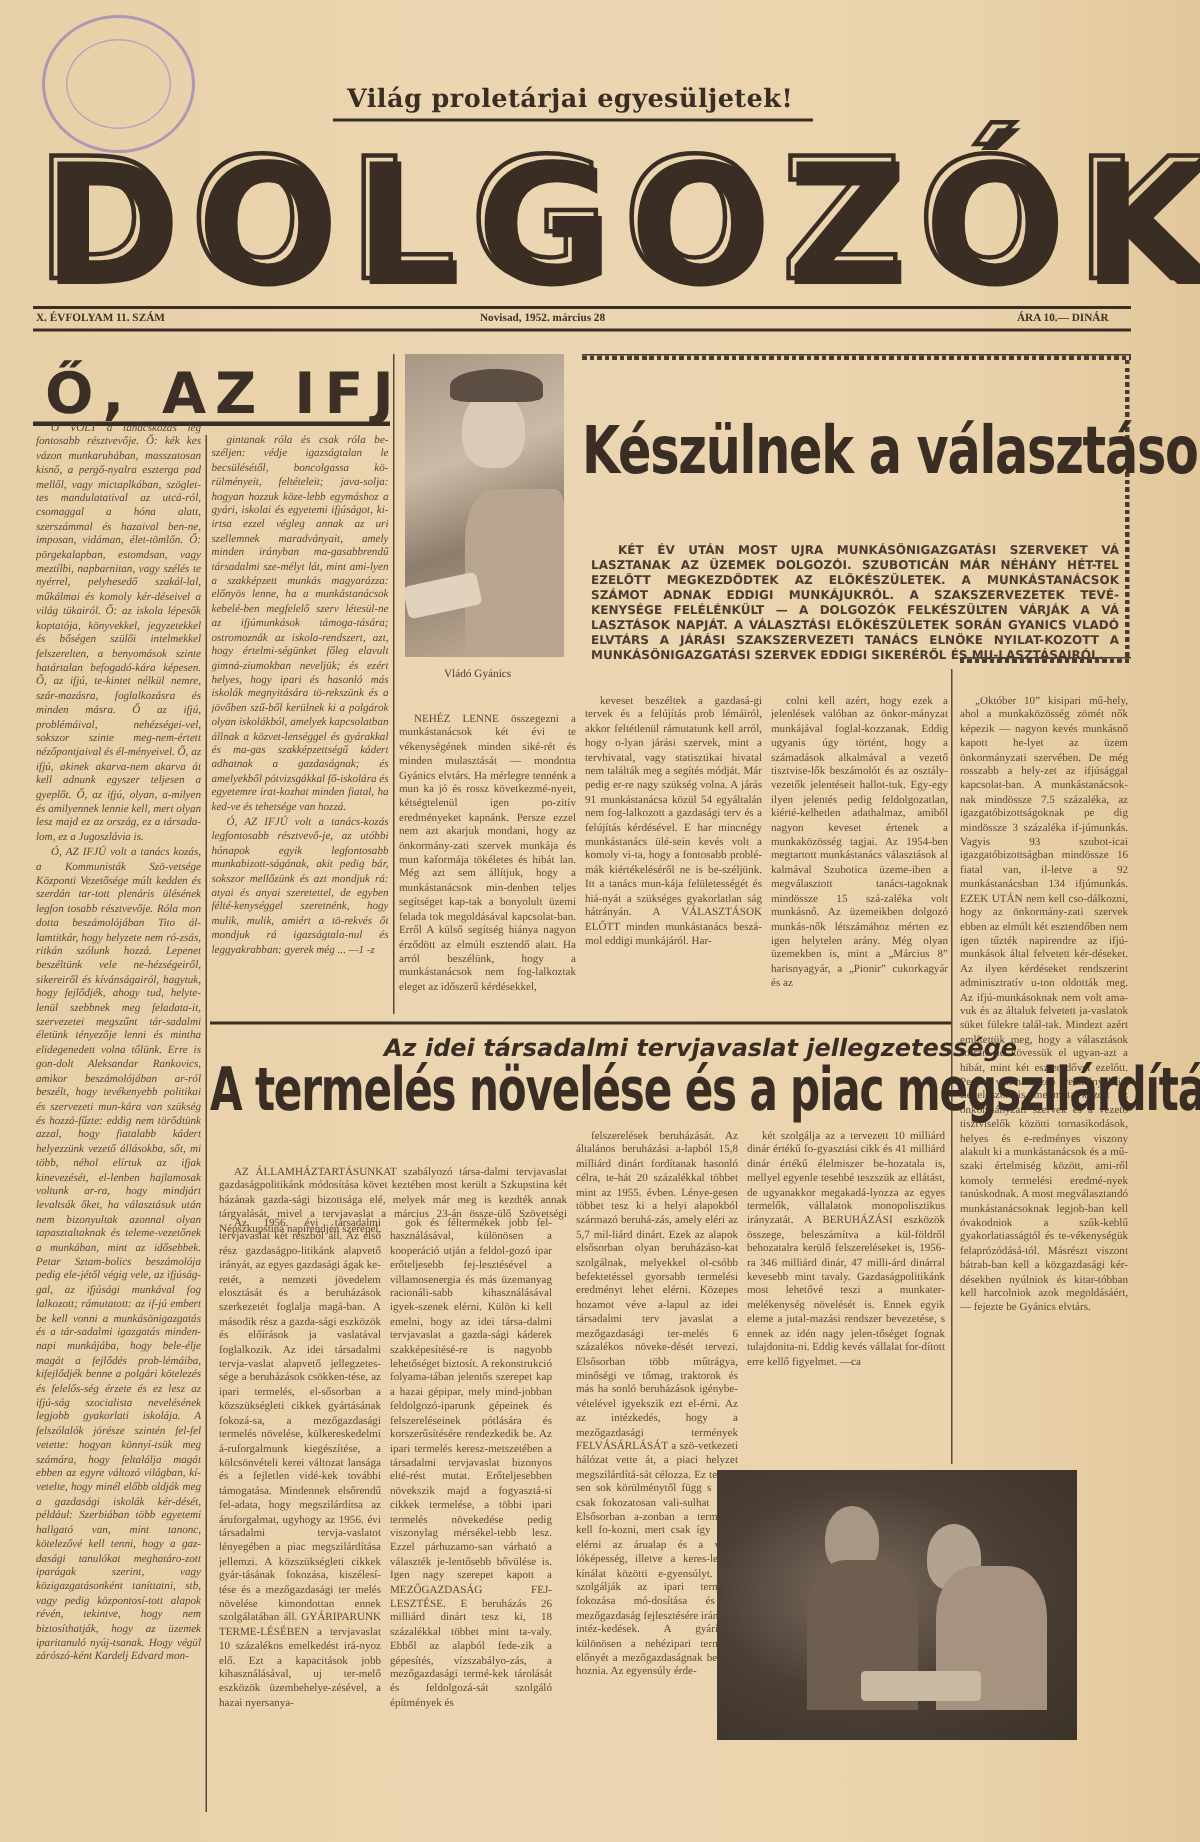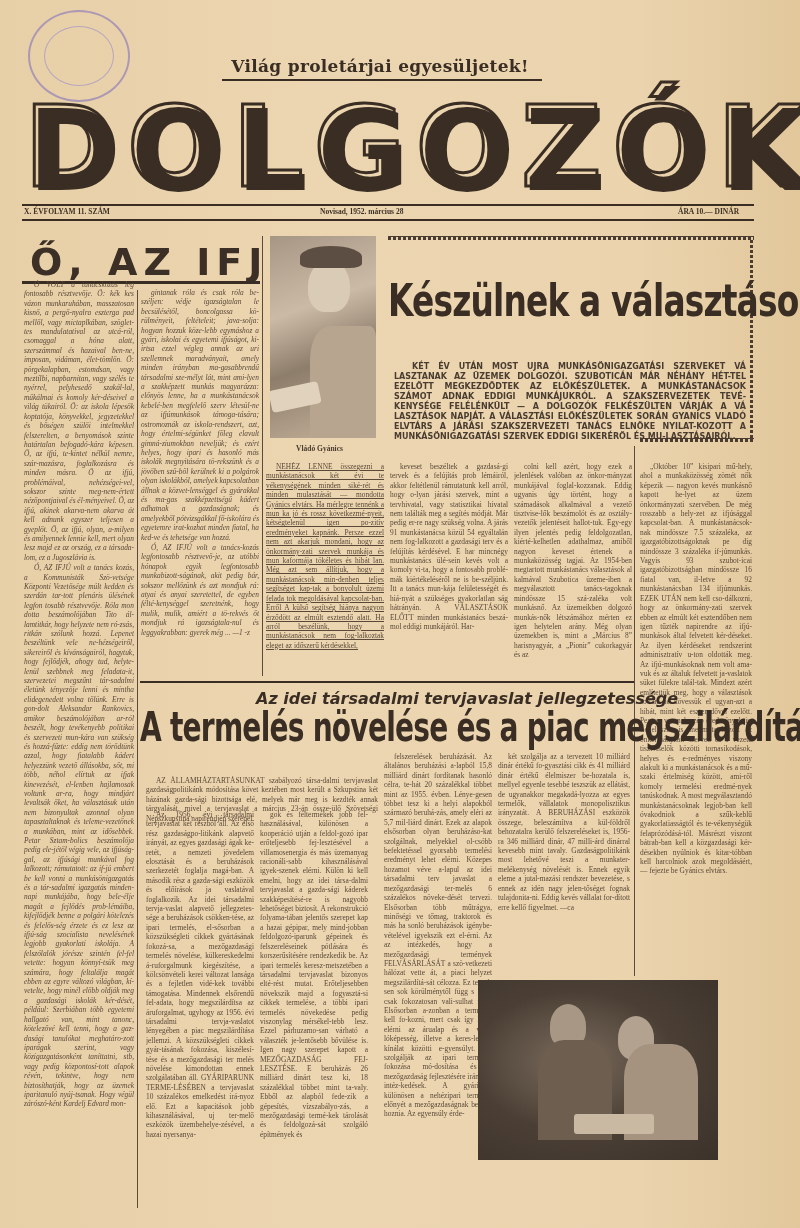--- a/index.html
+++ b/index.html
@@ -44,21 +44,21 @@
 
   .col-text { font-family: "Liberation Serif", serif; font-size: 7.4px; line-height: 9.4px;
     color: #5a4838; text-align: justify; overflow: hidden; font-style: italic; }
   .col-text.upright { font-style: normal; }
   .col-text p { text-indent: 10px; margin-bottom: 1px; }
   .photo1 { left: 270px; top: 236px; width: 106px; height: 202px;
     background: linear-gradient(160deg, #a69684 0%, #cbbba6 35%, #8d7d6b 60%, #c6b39c 100%); }
   .photo2 { left: 478px; top: 980px; width: 240px; height: 180px;
     background: radial-gradient(ellipse at 40% 45%, #7a6b5c 0%, #4b3f35 50%, #3b322a 100%); }
   .fig { position: absolute; border-radius: 50% 50% 40% 40%; }
-  .caption { font-family: "Liberation Serif", serif; font-weight: bold; font-size: 7.5px; color: #4a3c30; }
+  .caption { font-family: "Liberation Serif", serif; font-weight: normal; font-size: 7.5px; color: #4a3c30; }
 
   
   .wavy { height: 4px;
     background: repeating-linear-gradient(90deg, #4a3c30 0 3px, transparent 3px 5px);
     border-top: 1px solid #4a3c30; }
   .wavy-v { width: 3px;
     background: repeating-linear-gradient(180deg, #4a3c30 0 3px, transparent 3px 5px); }
   .kicker { font-family: "DejaVu Serif", serif; font-weight: bold; font-size: 17px; color: #3a2e24; white-space: nowrap; }
   .big-head { font-family: "DejaVu Sans Condensed", "DejaVu Sans", sans-serif; font-weight: bold;
     color: #3a2e24; white-space: nowrap; transform-origin: left top; }
@@ -113,21 +113,21 @@
 
   <div class="abs wavy" style="left:388px;top:236px;width:366px;"></div>
   <div class="abs wavy-v" style="left:750px;top:240px;height:200px;"></div>
   <div class="abs wavy" style="left:640px;top:438px;width:114px;"></div>
 
   <div class="abs big-head" style="left:388px;top:276px;font-size:44px;line-height:50px;transform:scaleX(0.83);letter-spacing:-1px;">Készülnek a választásokra</div>
   <div class="abs intro" style="left:394px;top:362px;width:352px;height:80px;">
     <p>KÉT ÉV UTÁN MOST UJRA MUNKÁSÖNIGAZGATÁSI SZERVEKET VÁ LASZTANAK AZ ÜZEMEK DOLGOZÓI. SZUBOTICÁN MÁR NÉHÁNY HÉT-TEL EZELŐTT MEGKEZDŐDTEK AZ ELŐKÉSZÜLETEK. A MUNKÁSTANÁCSOK SZÁMOT ADNAK EDDIGI MUNKÁJUKRÓL. A SZAKSZERVEZETEK TEVÉ-KENYSÉGE FELÉLÉNKÜLT — A DOLGOZÓK FELKÉSZÜLTEN VÁRJÁK A VÁ LASZTÁSOK NAPJÁT. A VÁLASZTÁSI ELŐKÉSZÜLETEK SORÁN GYANICS VLADÓ ELVTÁRS A JÁRÁSI SZAKSZERVEZETI TANÁCS ELNÖKE NYILAT-KOZOTT A MUNKÁSÖNIGAZGATÁSI SZERVEK EDDIGI SIKERÉRŐL ÉS MU-LASZTÁSAIRÓL.</p>
   </div>
 
-  <div class="abs col-text upright" style="left:266px;top:462px;width:118px;height:216px;text-decoration:underline;">
+  <div class="abs col-text upright" style="left:266px;top:474px;width:118px;height:216px;">
       <p>NEHÉZ LENNE összegezni a munkástanácsok két évi te vékenységének minden siké-rét és minden mulasztását — mondotta Gyánics elvtárs. Ha mérlegre tennénk a mun ka jó és rossz következmé-nyeit, kétségtelenül igen po-zitív eredményeket kapnánk. Persze ezzel nem azt akarjuk mondani, hogy az önkormány-zati szervek munkája és mun kaformája tökéletes és hibát lan. Még azt sem állítjuk, hogy a munkástanácsok min-denben teljes segítséget kap-tak a bonyolult üzemi felada tok megoldásával kapcsolat-ban. Erről A külső segítség hiánya nagyon érződött az elmúlt esztendő alatt. Ha arról beszélünk, hogy a munkástanácsok nem fog-lalkoztak eleget az időszerű kérdésekkel,</p>
     </div>
   <div class="abs col-text upright" style="left:390px;top:462px;width:118px;height:216px;">
       <p>keveset beszéltek a gazdasá-gi tervek és a felújítás prob lémáiról, akkor feltétlenül rámutatunk kell arról, hogy o-lyan járási szervek, mint a tervhivatal, vagy statisztikai hivatal nem találták meg a segítés módját. Már pedig er-re nagy szükség volna. A járás 91 munkástanácsa közül 54 egyáltalán nem fog-lalkozott a gazdasági terv és a felújítás kérdésével. E har mincnégy munkástanács ülé-sein kevés volt a komoly vi-ta, hogy a fontosabb problé-mák kiértékeléséről ne is be-széljünk. Itt a tanács mun-kája felületességét és hiá-nyát a szükséges gyakorlatlan ság hátrányán. A VÁLASZTÁSOK ELŐTT minden munkástanács beszá-mol eddigi munkájáról. Har-</p>
     </div>
   <div class="abs col-text upright" style="left:514px;top:462px;width:118px;height:216px;">
       <p>colni kell azért, hogy ezek a jelenlések valóban az önkor-mányzat munkájával foglal-kozzanak. Eddig ugyanis úgy történt, hogy a számadások alkalmával a vezető tisztvise-lők beszámolót és az osztály-vezetők jelentéseit hallot-tuk. Egy-egy ilyen jelentés pedig feldolgozatlan, kiérté-kelhetlen adathalmaz, amiből nagyon keveset értenek a munkaközösség tagjai. Az 1954-ben megtartott munkástanács választások al kalmával Szubotica üzeme-iben a megválasztott tanács-tagoknak mindössze 15 szá-zaléka volt munkásnő. Az üzemeikben dolgozó munkás-nők létszámához mérten ez igen helytelen arány. Még olyan üzemekben is, mint a „Március 8” harisnyagyár, a „Pionir” cukorkagyár és az</p>
     </div>
   <div class="abs col-rule" style="left:634px;top:446px;height:530px;"></div>
   <div class="abs col-text upright" style="left:640px;top:462px;width:112px;height:515px;">

